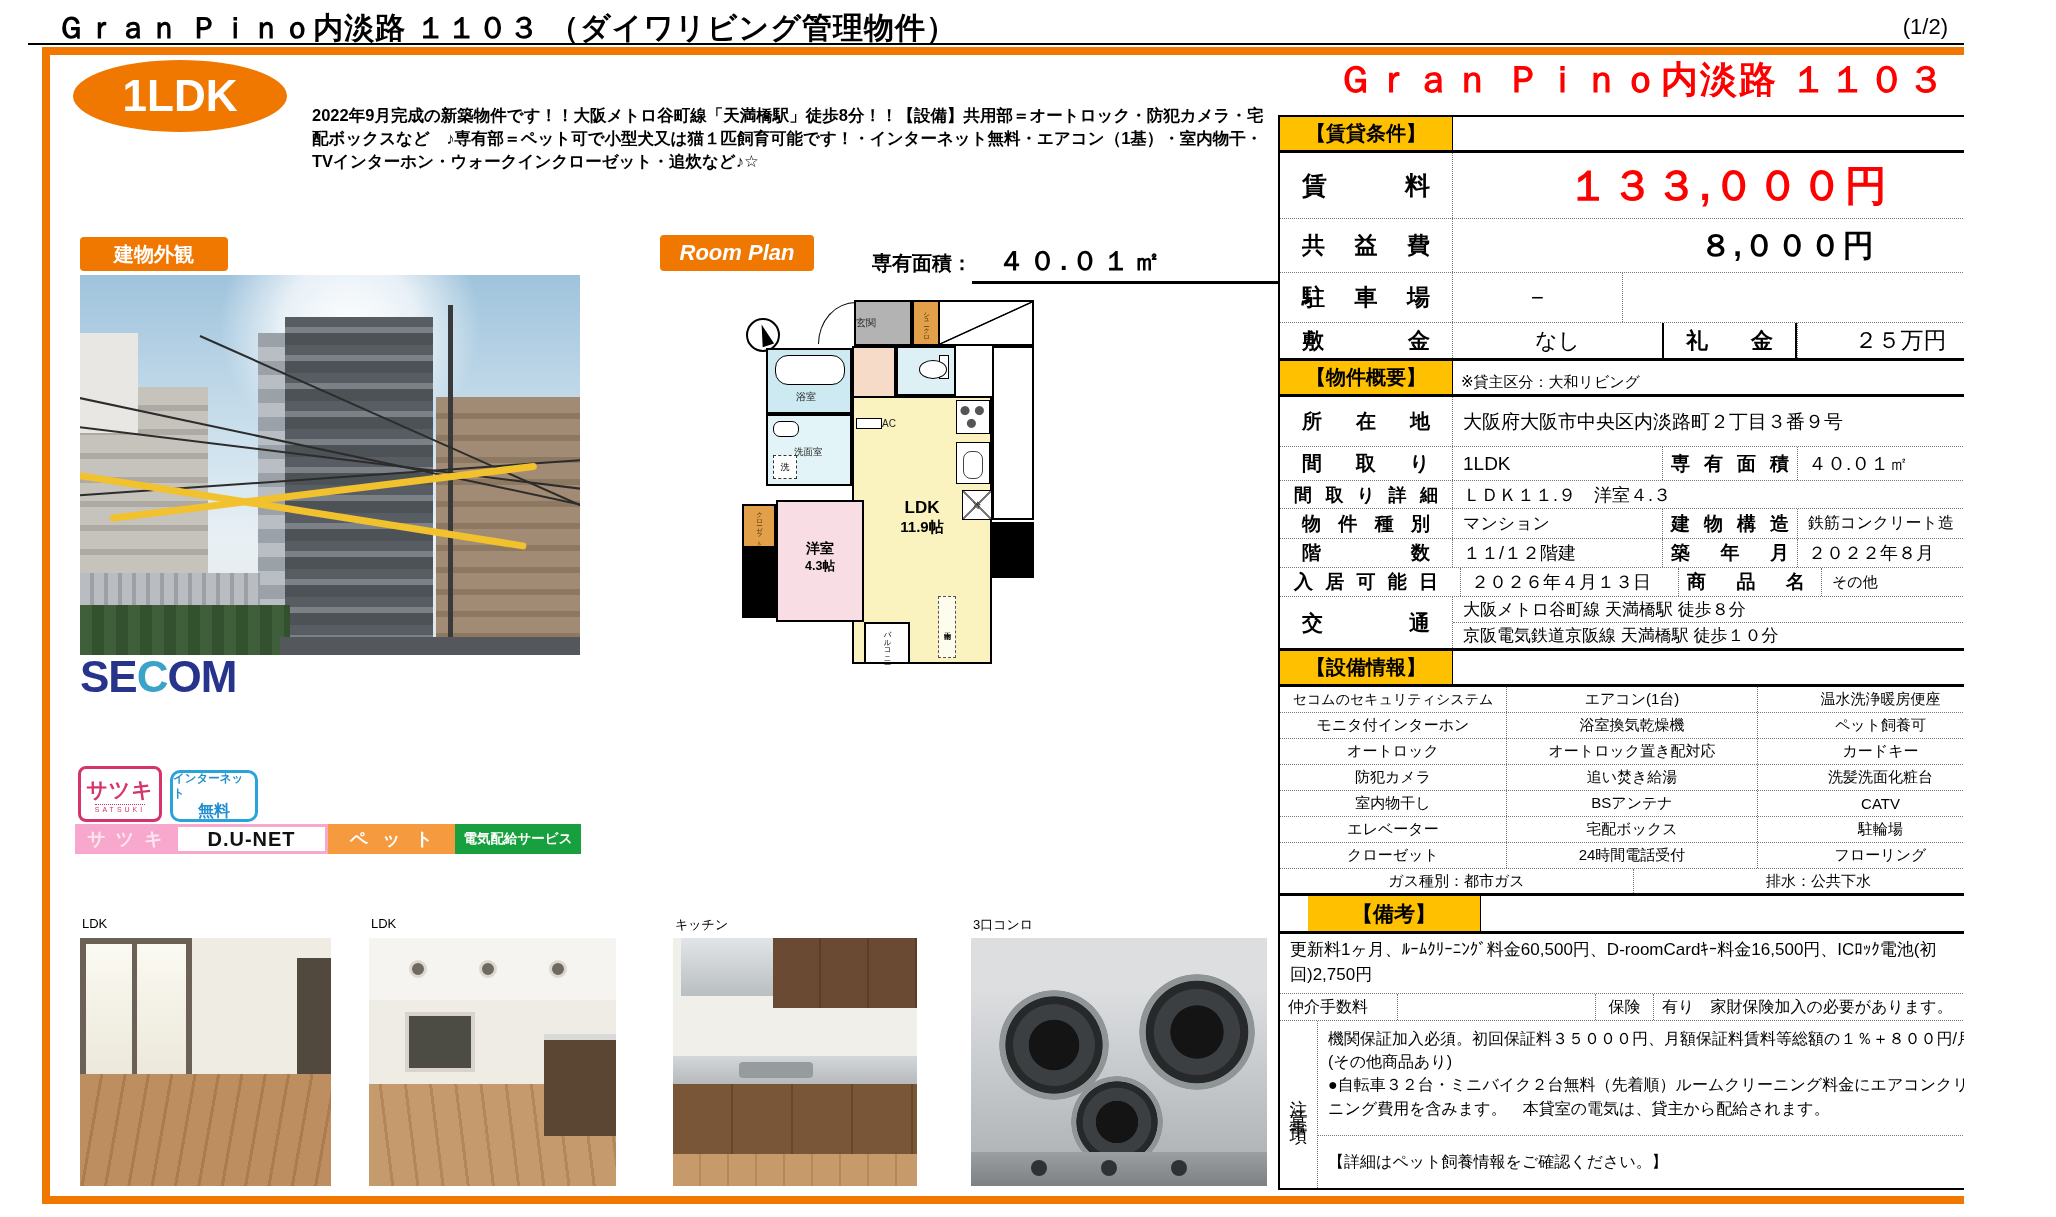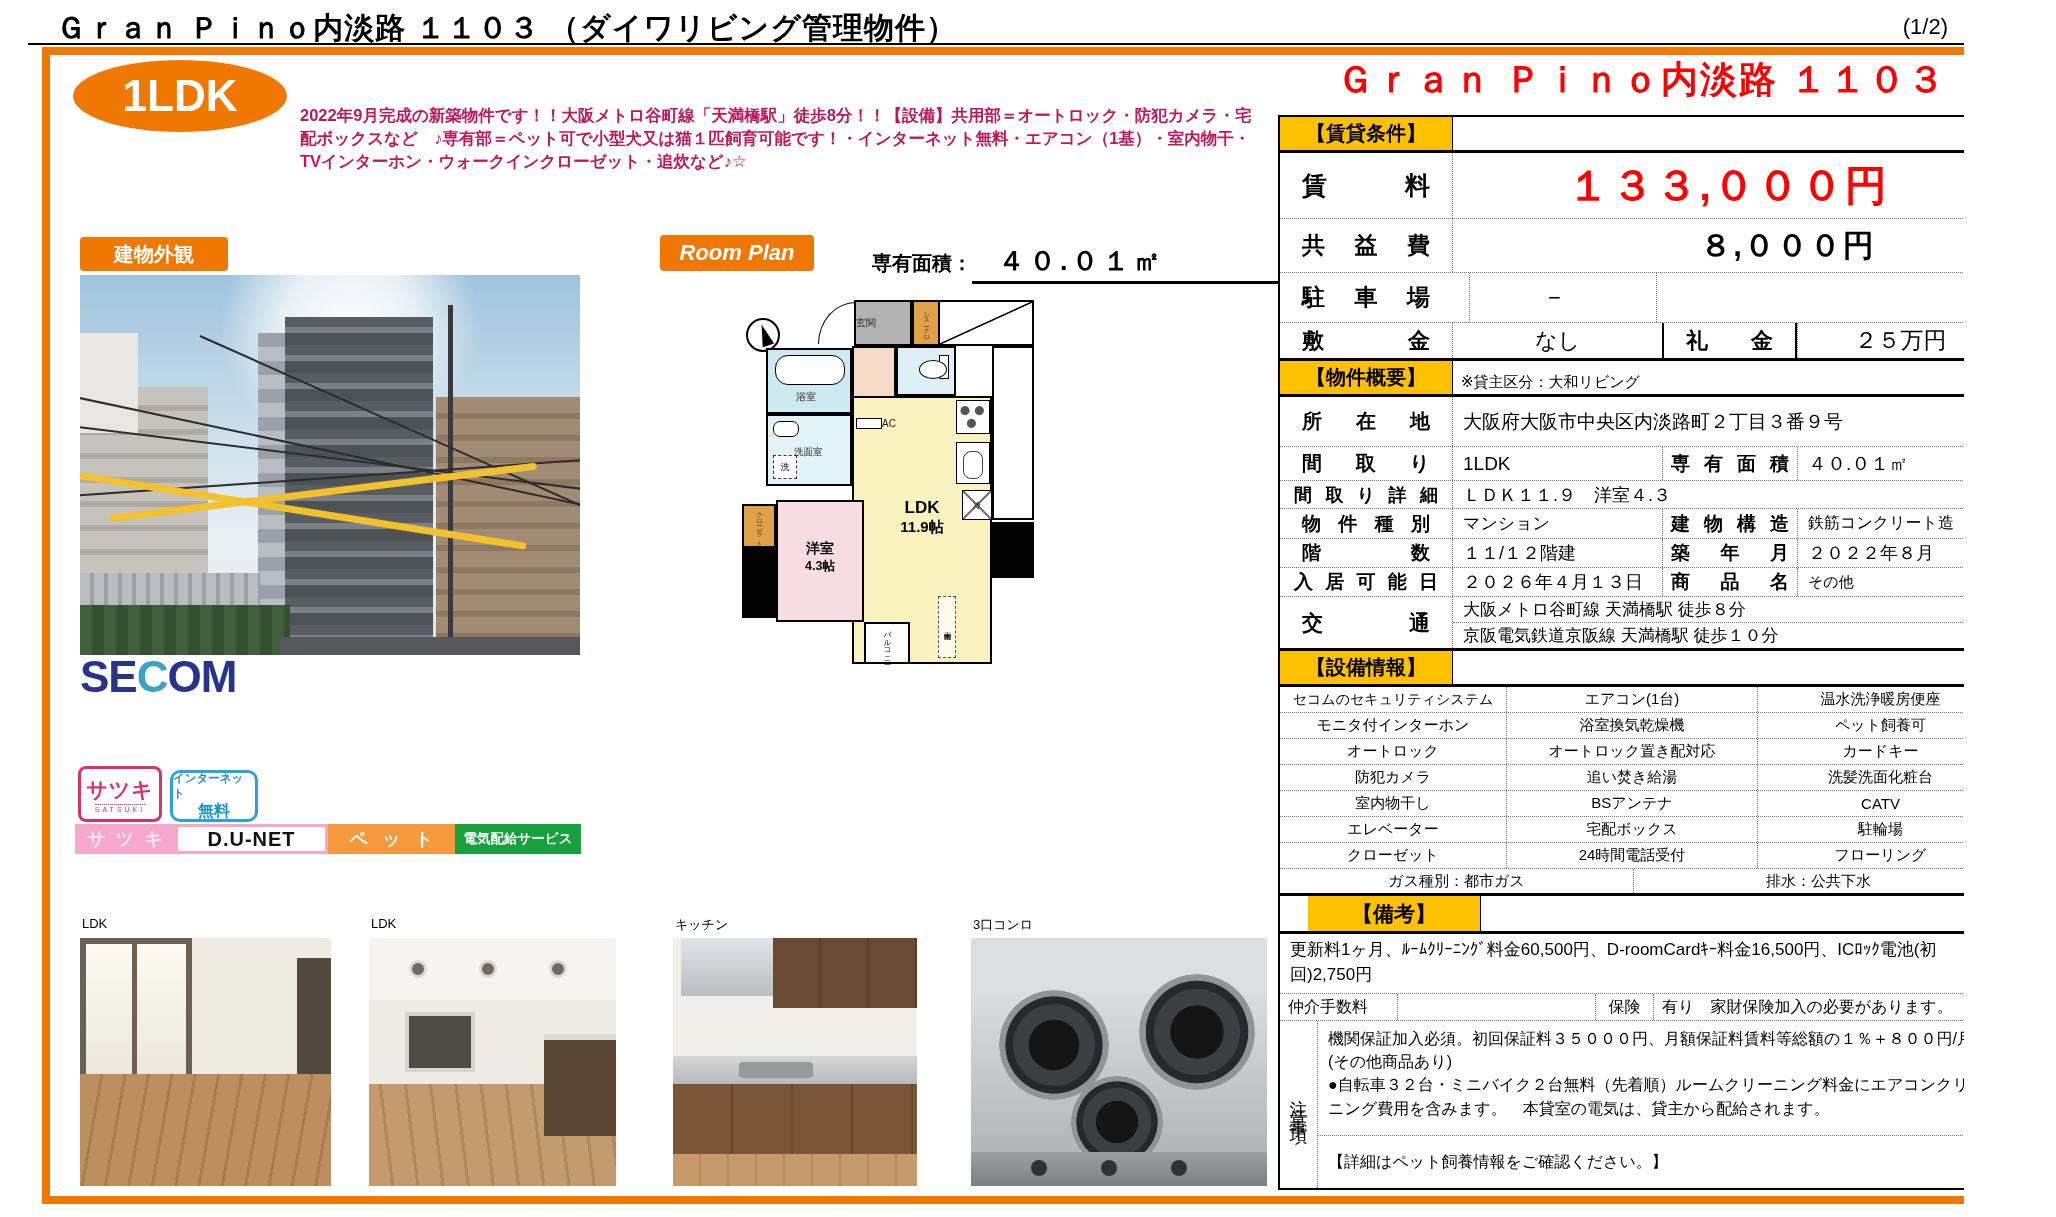--- a/index.html
+++ b/index.html
@@ -7,21 +7,21 @@
         font-family:"Liberation Sans","DejaVu Sans",sans-serif;color:#000;}
   .abs{position:absolute;box-sizing:border-box;}
   
   .doc-title{left:56px;top:8px;font-size:30px;font-weight:bold;letter-spacing:1px;}
   .page-num{right:16px;top:14px;font-size:22px;}
   .title-rule{left:28px;top:43px;width:2002px;height:2px;background:#000;}
   .border-box{left:42px;top:47px;width:1982px;height:1157px;border:8px solid #F07800;background:#fff;}
   
   .type-oval{left:73px;top:60px;width:214px;height:72px;background:#F07800;border-radius:50%;
              color:#fff;font-weight:bold;font-size:44px;display:flex;align-items:center;justify-content:center;}
-  .desc{left:300px;top:104px;width:958px;color:#be185d;font-weight:bold;font-size:16.5px;line-height:1.38;}
+  .desc{left:312px;top:104px;width:958px;color:#000000;font-weight:bold;font-size:16.5px;line-height:1.38;}
   
   .olabel{background:#F07800;color:#fff;font-weight:bold;border-radius:4px;display:flex;align-items:center;justify-content:center;}
   .ext-label{left:80px;top:237px;width:148px;height:34px;font-size:20px;}
   .rp-label{left:660px;top:235px;width:154px;height:36px;font-size:22px;font-style:italic;}
   .area-line{left:872px;top:243px;font-size:20px;font-weight:bold;}
   .area-line .vbox{display:inline-block;width:330px;border-bottom:3px solid #000;font-size:27px;
                    font-weight:bold;letter-spacing:4px;padding:0 0 2px 26px;}
   
   .photo-ext{left:80px;top:275px;width:500px;height:380px;overflow:hidden;
     background:linear-gradient(180deg,#9fc3dc 0%,#cfe2ee 45%,#e9f0f4 70%,#dfe3e4 100%);}
@@ -312,21 +312,21 @@
       <div class="cell bigrent">１３３,０００円</div>
     </div>
 
     <div class="trow" style="height:54px;">
       <div class="cell cA">
           <span class="jt" style="font-size:23px;">共益費</span>
         </div>
       <div class="cell bigfee">８,０００円</div>
     </div>
 
-    <div class="trow" style="height:50px;gap:17px;">
+    <div class="trow" style="height:50px;">
       <div class="cell cA">
           <span class="jt" style="font-size:23px;">駐車場</span>
         </div>
       <div class="cell" style="width:170px;justify-content:center;font-size:22px;">−</div>
       <div class="cell cD"></div>
     </div>
 
     <div class="trow tsolid" style="height:38px;">
       <div class="cell cA">
           <span class="jt" style="font-size:22px;">敷金</span>
@@ -383,21 +383,21 @@
       <div class="cell cA">
           <span class="jt" style="font-size:19px;">階数</span>
         </div>
       <div class="cell cB val" style="font-size:18px;">１１/１２階建</div>
       <div class="cell cC">
           <span class="jt" style="font-size:19px;padding:0 8px;">築年月</span>
         </div>
       <div class="cell cD val" style="font-size:18px;">２０２２年８月</div>
     </div>
 
-    <div class="trow" style="height:29px;">
+    <div class="trow" style="height:29px;gap:8px;">
       <div class="cell cA">
           <span class="jt" style="font-size:19px;padding:0 14px;">入居可能日</span>
         </div>
       <div class="cell cB val" style="font-size:18px;">２０２６年４月１３日</div>
       <div class="cell cC">
           <span class="jt" style="font-size:19px;padding:0 8px;">商品名</span>
         </div>
       <div class="cell cD val" style="font-size:15px;">その他</div>
     </div>
 

